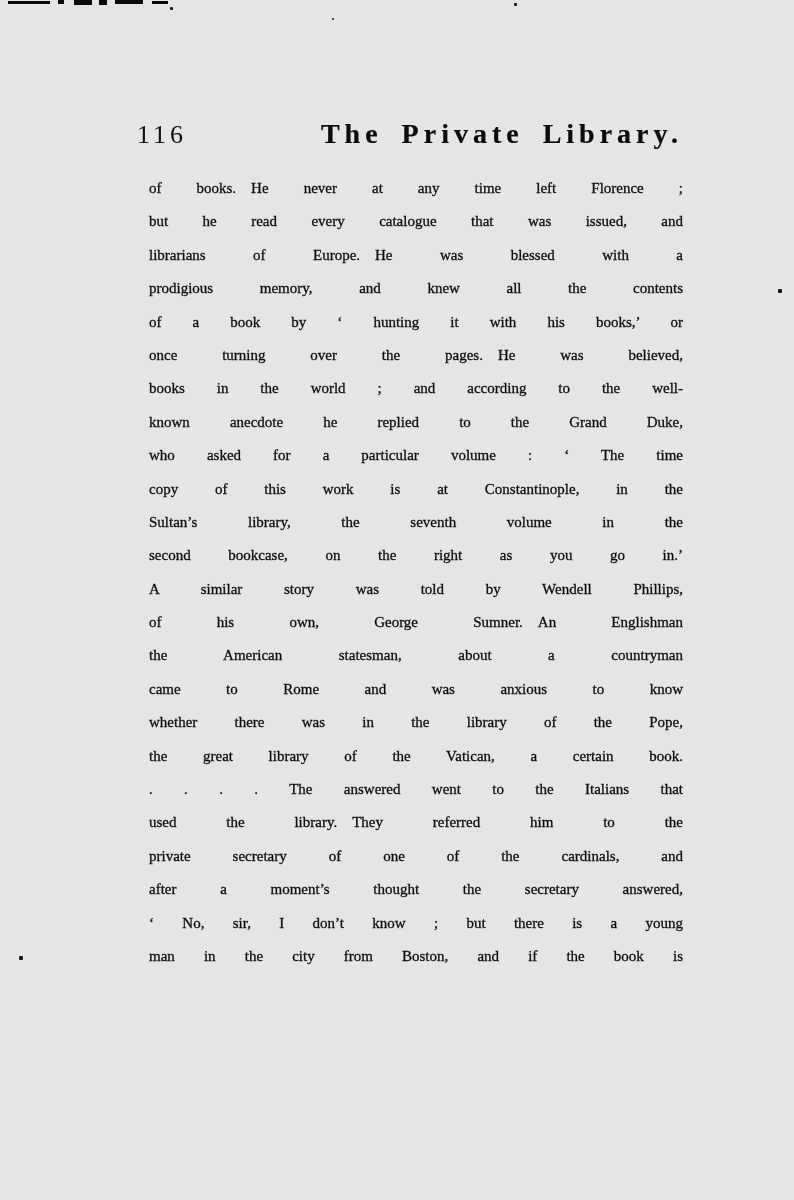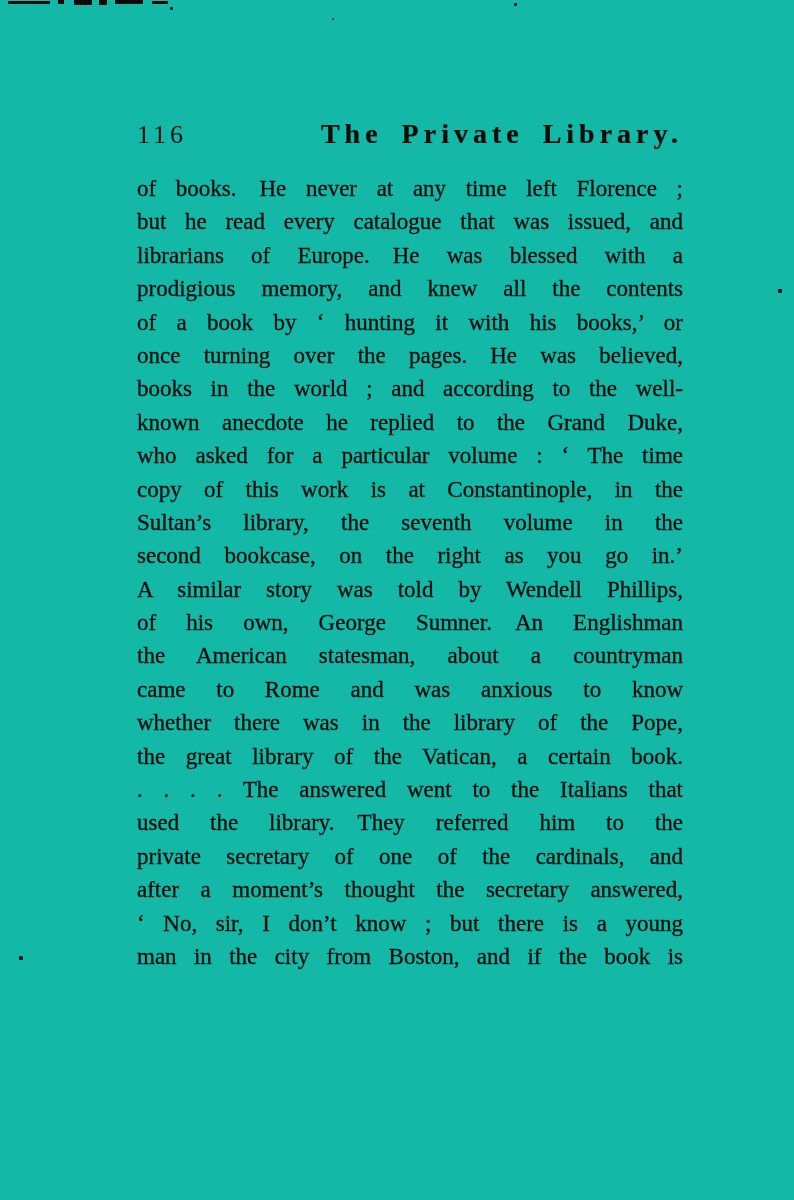--- a/index.html
+++ b/index.html
@@ -4,21 +4,21 @@
 <style>
   html, body {
     margin: 0;
     padding: 0;
     background: #ffffff;
   }
   .scan-page {
     position: relative;
     width: 794px;
     height: 1200px;
-    background: #14b8a6;
+    background: #e5e5e5;
     overflow: hidden;
     font-family: "Liberation Serif", serif;
     color: #100f0d;
   }
   
   .top-edge {
     position: absolute;
     top: 0;
     left: 8px;
     height: 8px;
@@ -58,27 +58,28 @@
   
   .body-text {
     position: absolute;
     top: 172px;
     left: 137px;
     width: 546px;
   }
   .text-line {
     height: 33.4px;
     line-height: 33.4px;
-    font-size: 23px;
+    font-size: 15px;
     text-align: justify;
     text-align-last: justify;
     white-space: normal;
     color: #0f0e0c;
     -webkit-text-stroke: 0.3px #0f0e0c;
     overflow: visible;
+    margin-left: 12px;
   }
   
   .speckle {
     position: absolute;
     background: #141414;
     border-radius: 1px;
   }
 </style>
 </head>
 <body>

